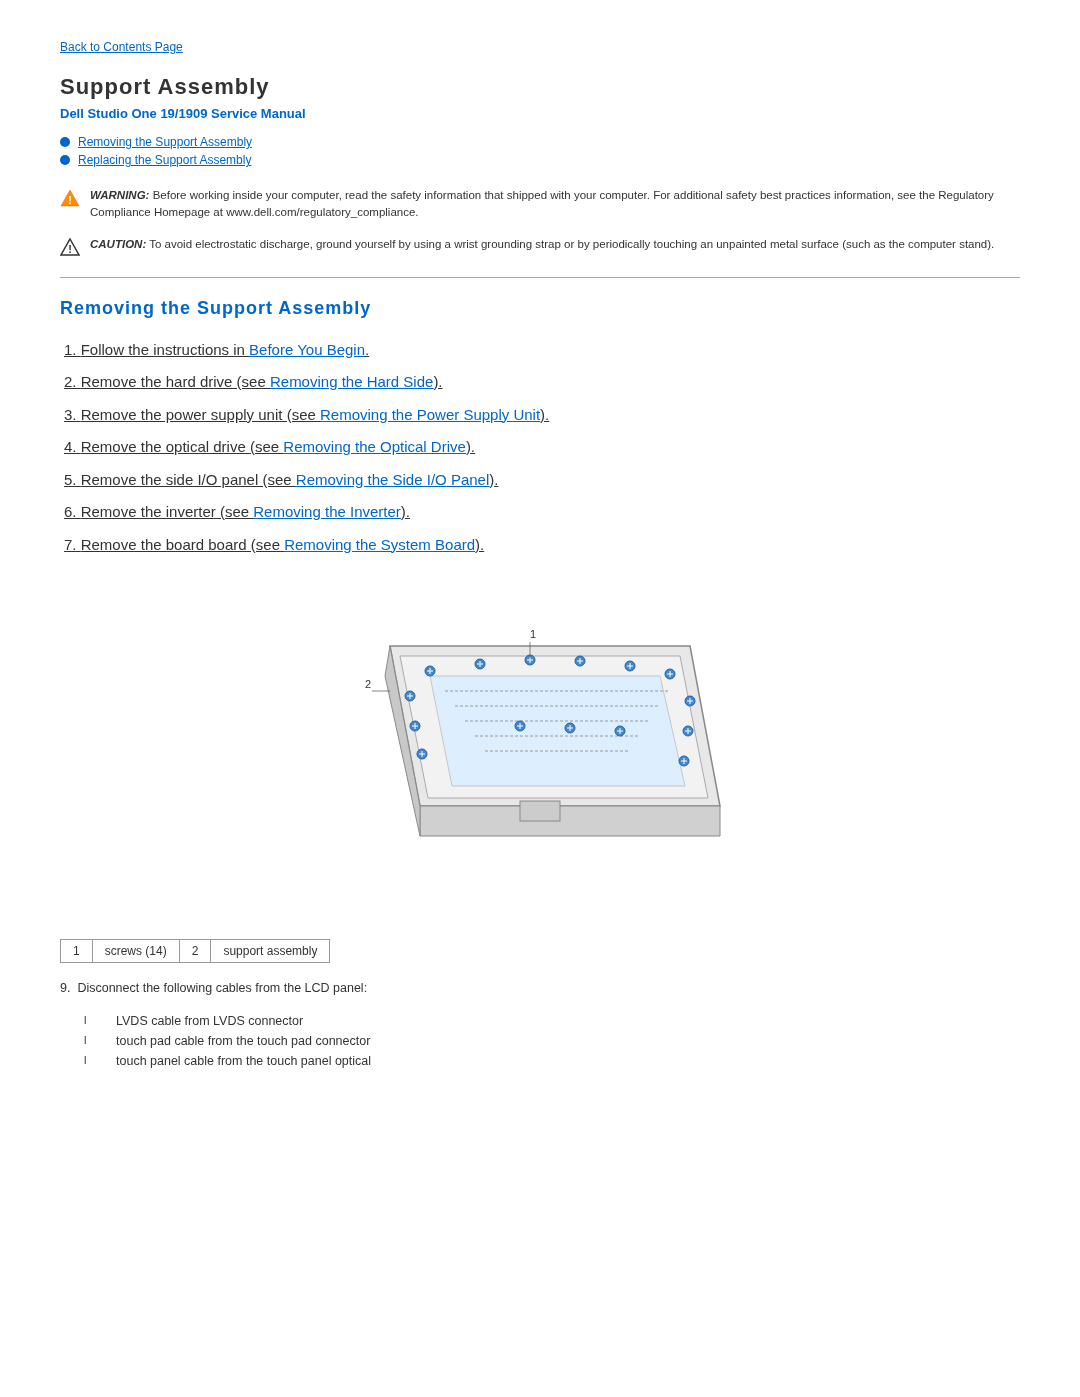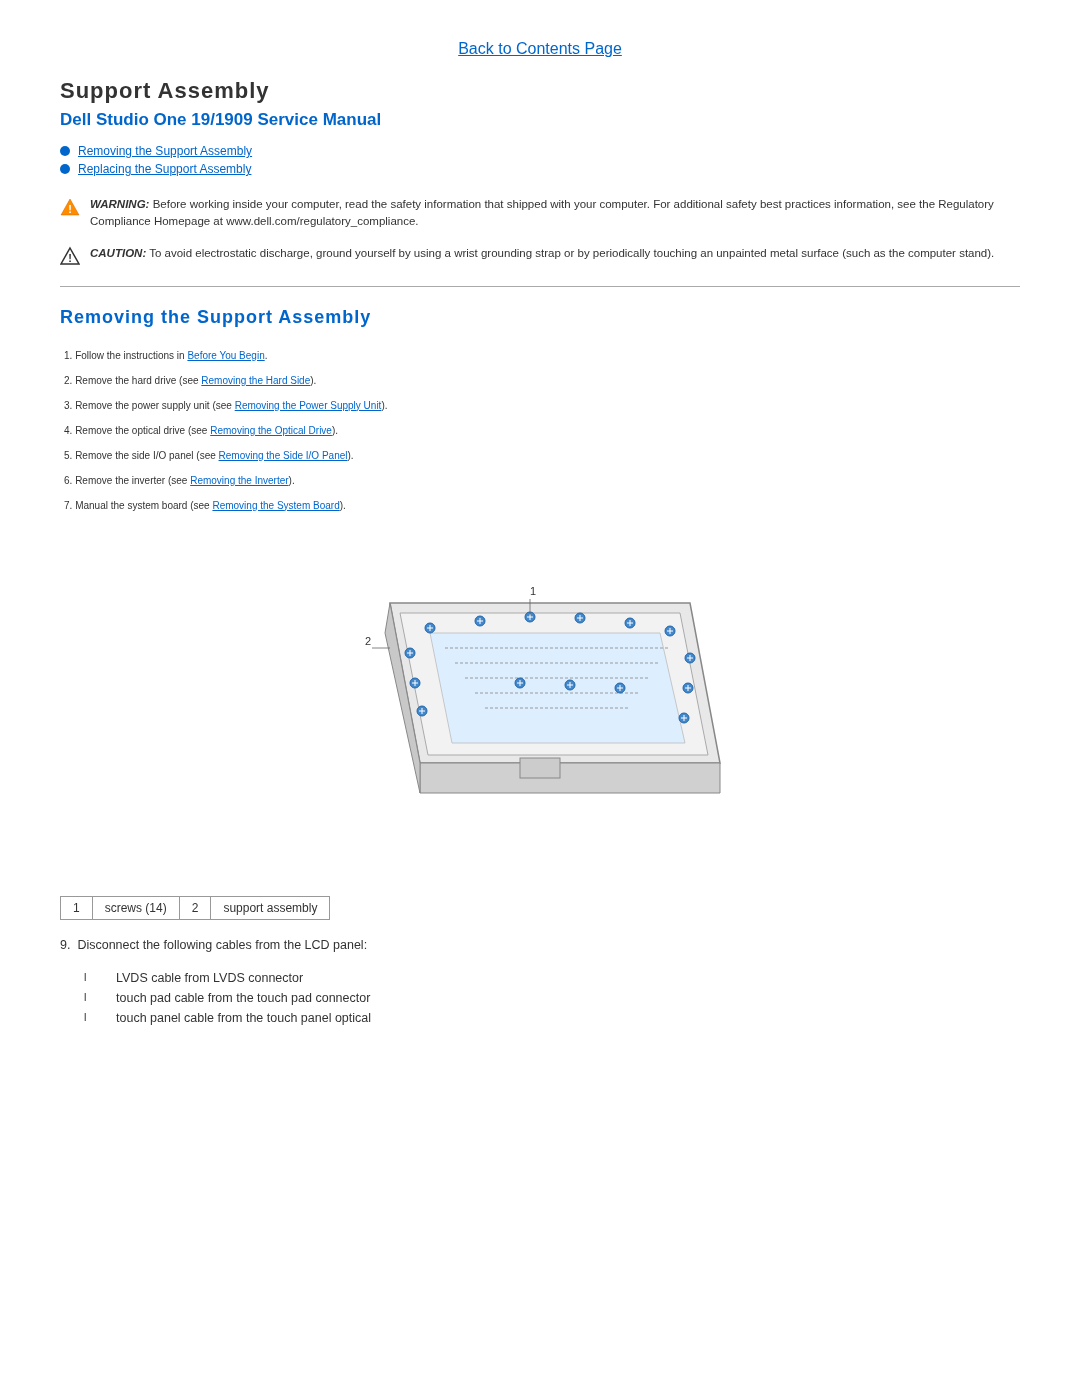--- a/index.html
+++ b/index.html
@@ -7,34 +7,33 @@
       font-family: Arial, Helvetica, sans-serif;
       font-size: 13px;
       color: #333;
       background: #fff;
       width: 1080px;
       min-height: 1397px;
       padding: 40px 60px;
     }
     a { color: #0066cc; text-decoration: underline; }
     .back-link {
-      font-size: 16px;
+      font-size: 12px;
       margin-bottom: 20px;
       display: block;
-      text-align: center;
     }
     .page-title {
       font-size: 22px;
       font-weight: bold;
       color: #333;
       letter-spacing: 1px;
       margin-bottom: 6px;
     }
     .subtitle {
-      font-size: 17px;
+      font-size: 13px;
       color: #0066cc;
       margin-bottom: 14px;
       font-weight: bold;
     }
     .toc-links {
       margin-bottom: 20px;
     }
     .toc-links .toc-item {
       display: flex;
       align-items: center;
@@ -89,23 +88,24 @@
       color: #0066cc;
       letter-spacing: 1px;
       margin-bottom: 20px;
     }
     .steps-list {
       list-style: none;
       margin-bottom: 20px;
     }
     .steps-list li {
       margin-bottom: 10px;
-      font-size: 10px;
+      font-size: 15px;
       line-height: 1.5;
       padding-left: 4px;
+      text-decoration: underline;
     }
     .steps-list li::before {
       content: attr(data-num) ". ";
     }
     .diagram-container {
       text-align: center;
       margin: 20px 0;
     }
     .diagram-img {
       width: 420px;
@@ -221,21 +221,21 @@
 
   <li data-num="5">
     <span>Remove the side I/O panel (see </span><a href="#">Removing the Side I/O Panel</a><span>).</span>
   </li>
 
   <li data-num="6">
     <span>Remove the inverter (see </span><a href="#">Removing the Inverter</a><span>).</span>
   </li>
 
   <li data-num="7">
-    <span>Manual the system board (see </span><a href="#">Removing the System Board</a><span>).</span>
+    <span>Remove the board board (see </span><a href="#">Removing the System Board</a><span>).</span>
   </li>
 
 </ol>
 
 <div class="diagram-container">
   <div class="diagram-img">
     <svg width="420" height="340" viewBox="0 0 420 340" xmlns="http://www.w3.org/2000/svg">
 
       <g transform="translate(210,170)">
 

